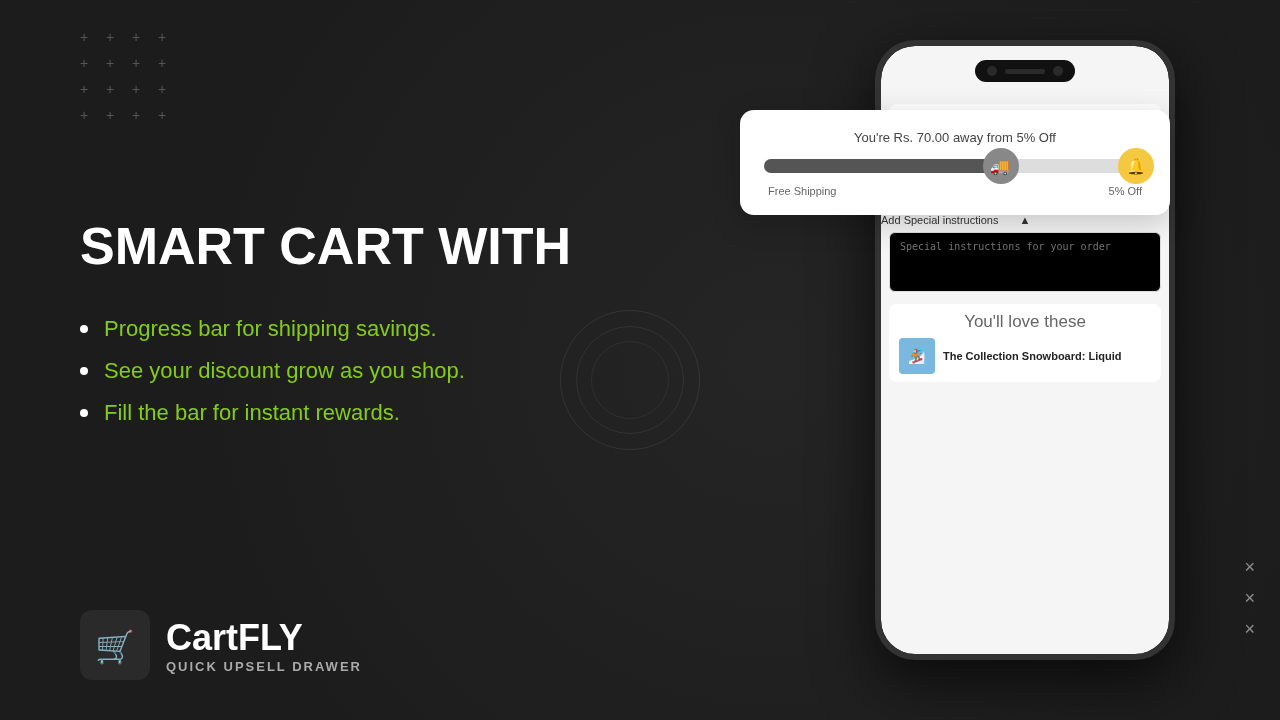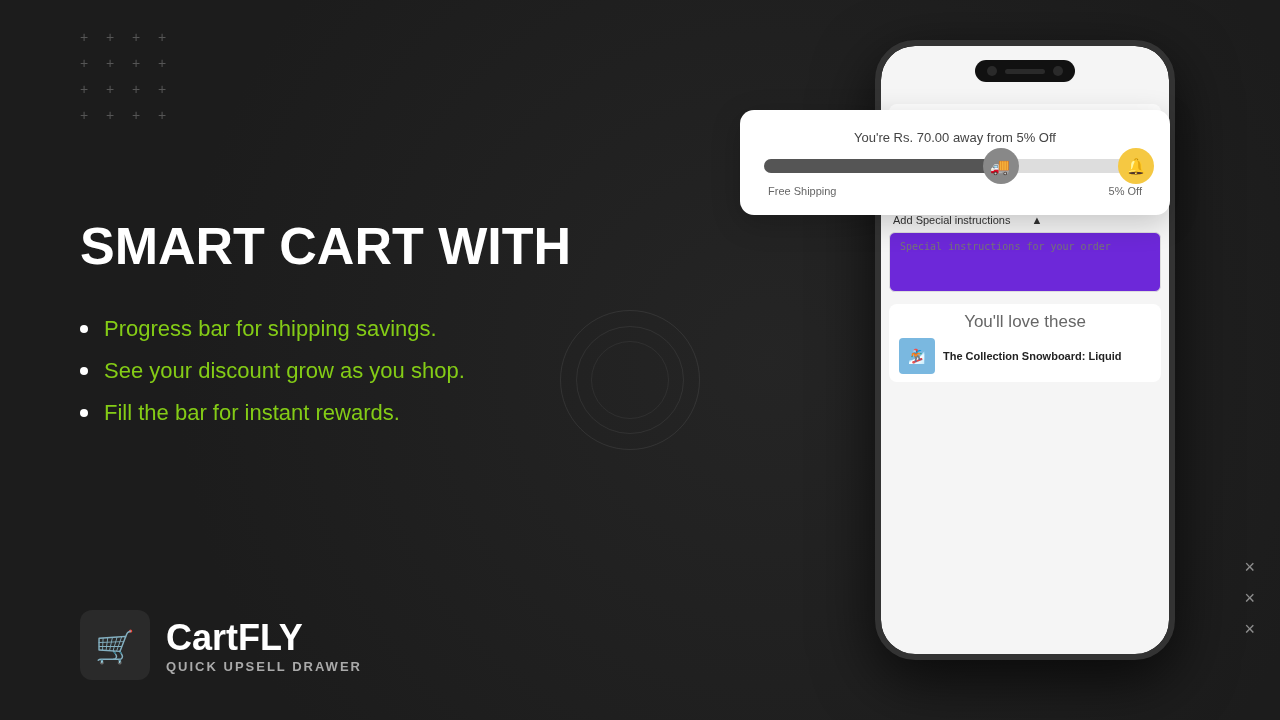--- a/index.html
+++ b/index.html
@@ -381,37 +381,37 @@
       border: none;
       border-radius: 6px;
       padding: 8px 14px;
       font-size: 12px;
       font-weight: 700;
       cursor: pointer;
     }
 
     
     .special-link {
-      margin: 0 12px 6px;
+      margin: 0 0 6px;
       font-size: 11px;
       color: #333;
       display: flex;
       align-items: center;
       gap: 21px;
     }
 
     .special-textarea {
       margin: 0 8px 8px;
       width: calc(100% - 16px);
       border: 1px solid #ddd;
       border-radius: 6px;
       padding: 8px 10px;
       font-size: 10px;
       color: #aaa;
-      background: #6d28d9;
+      background: #000000;
       height: 60px;
       resize: none;
     }
 
     
     .close-xs {
       position: absolute;
       right: 20px;
       bottom: 80px;
       display: flex;

